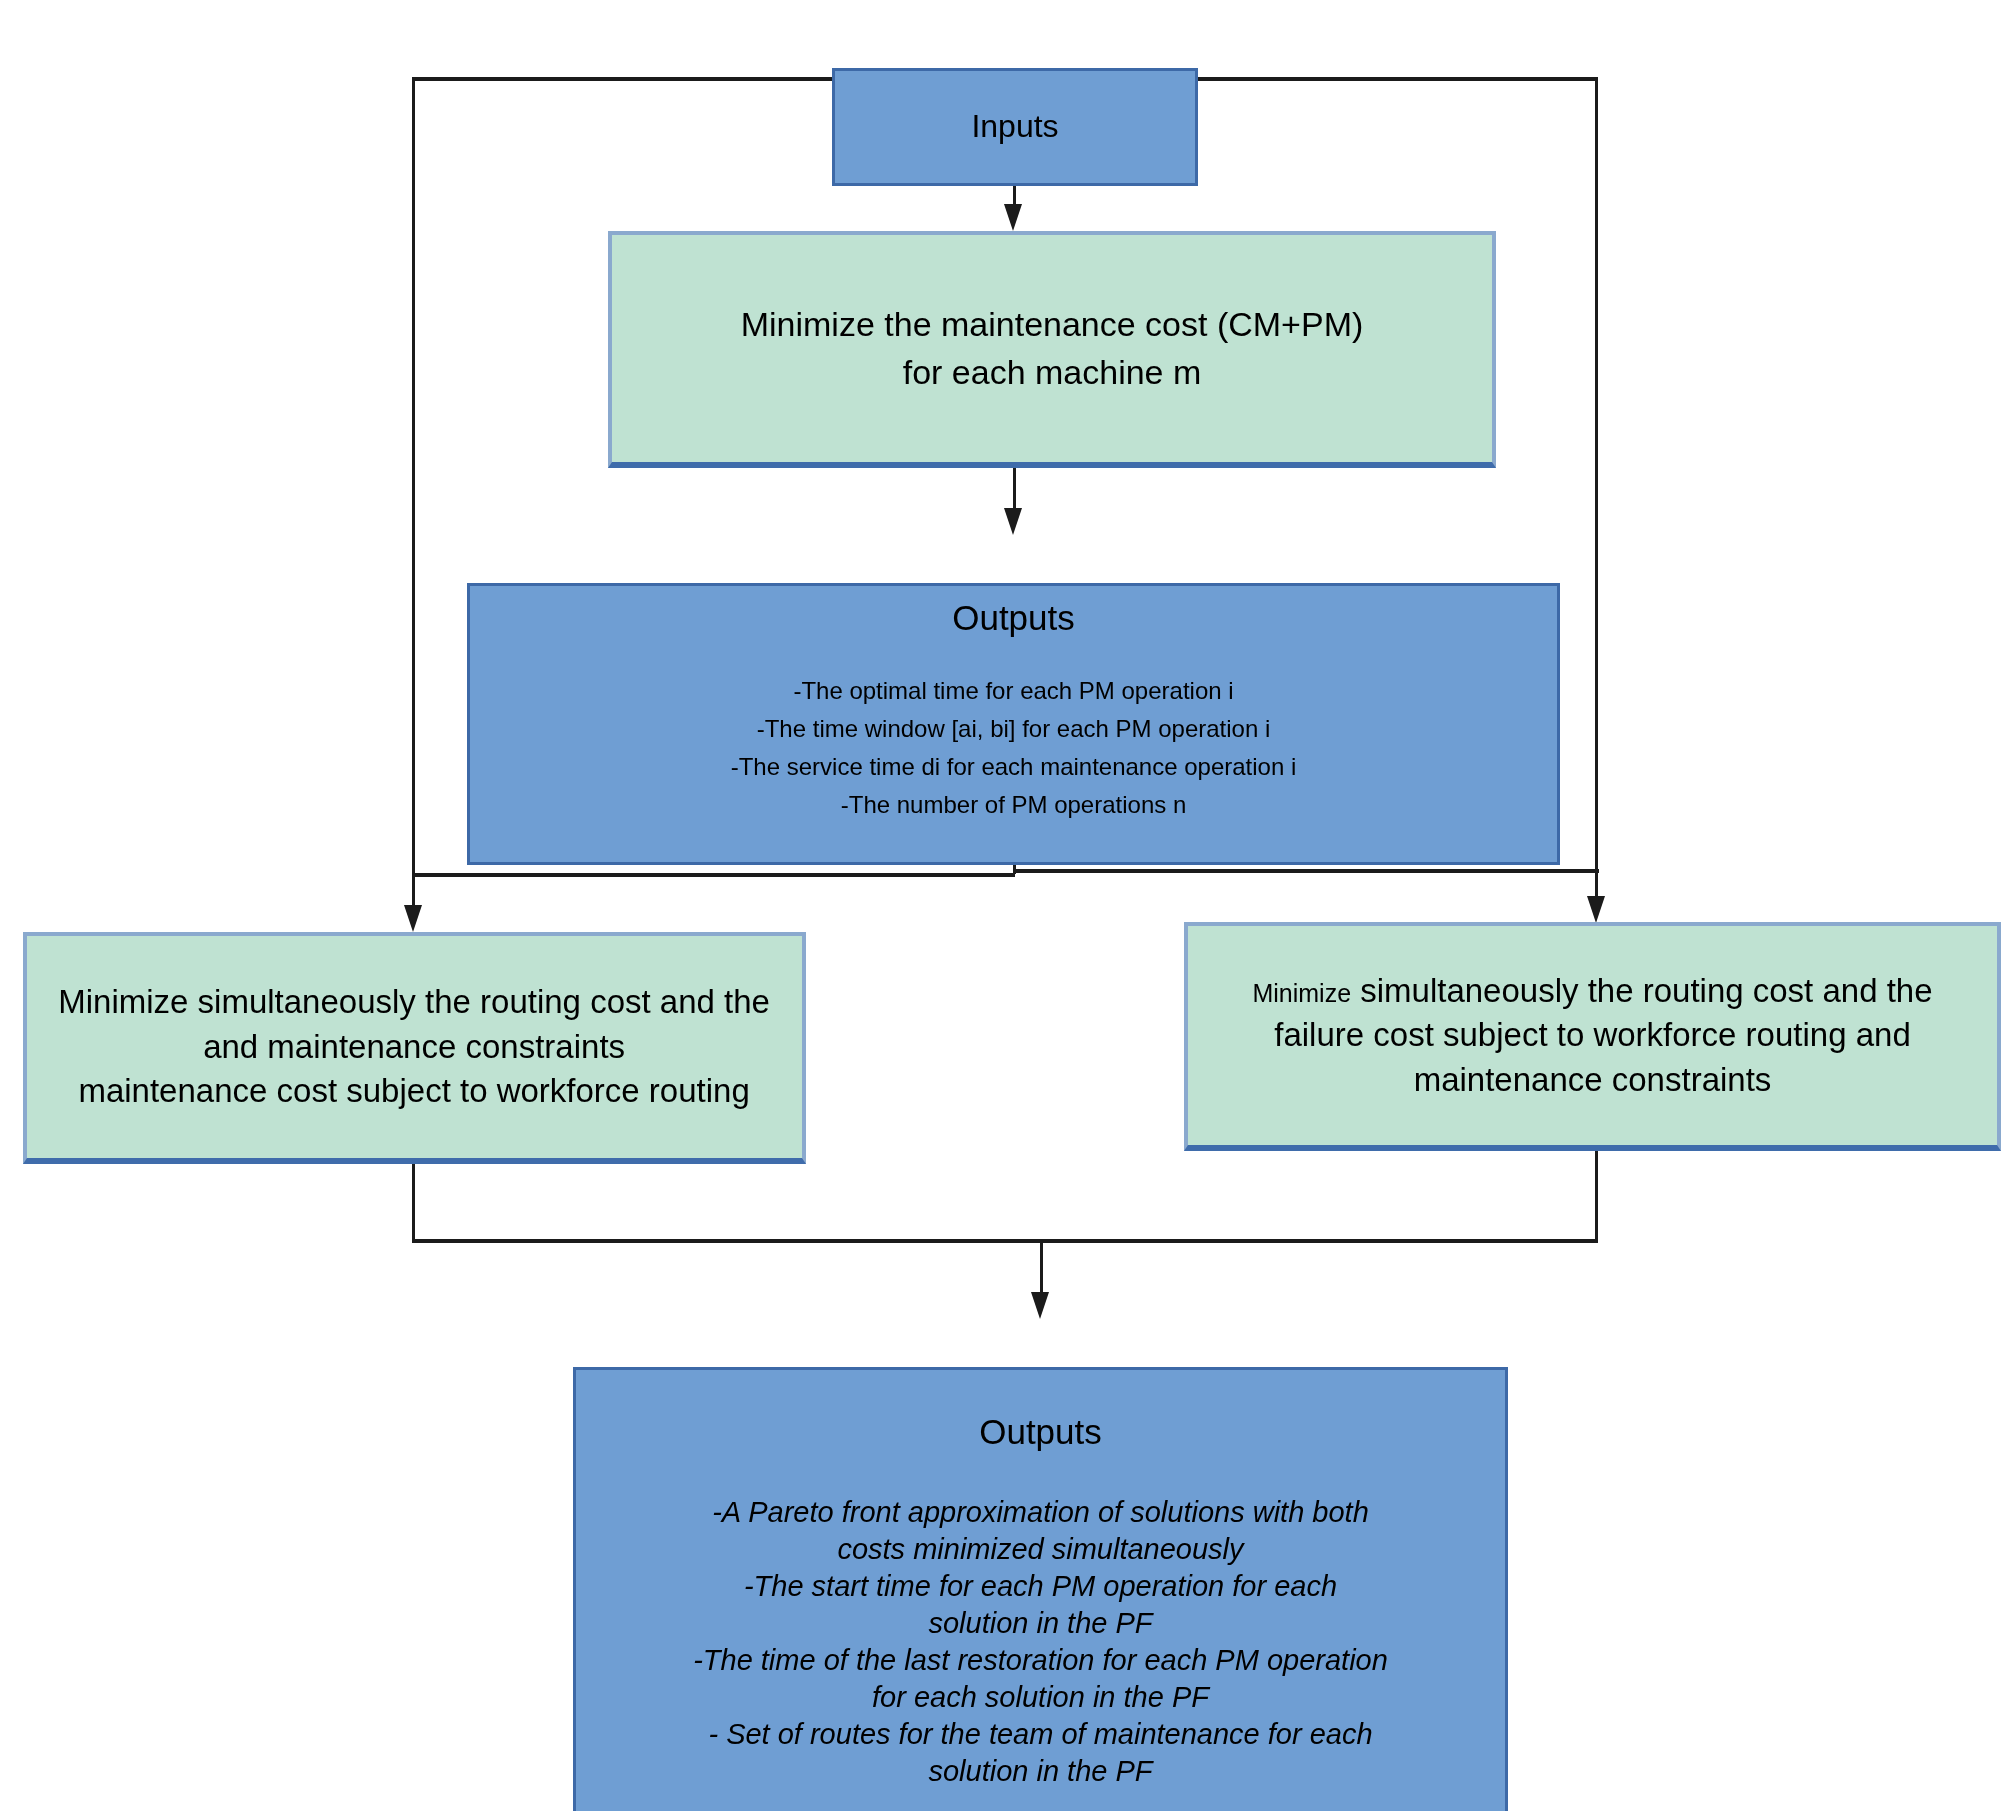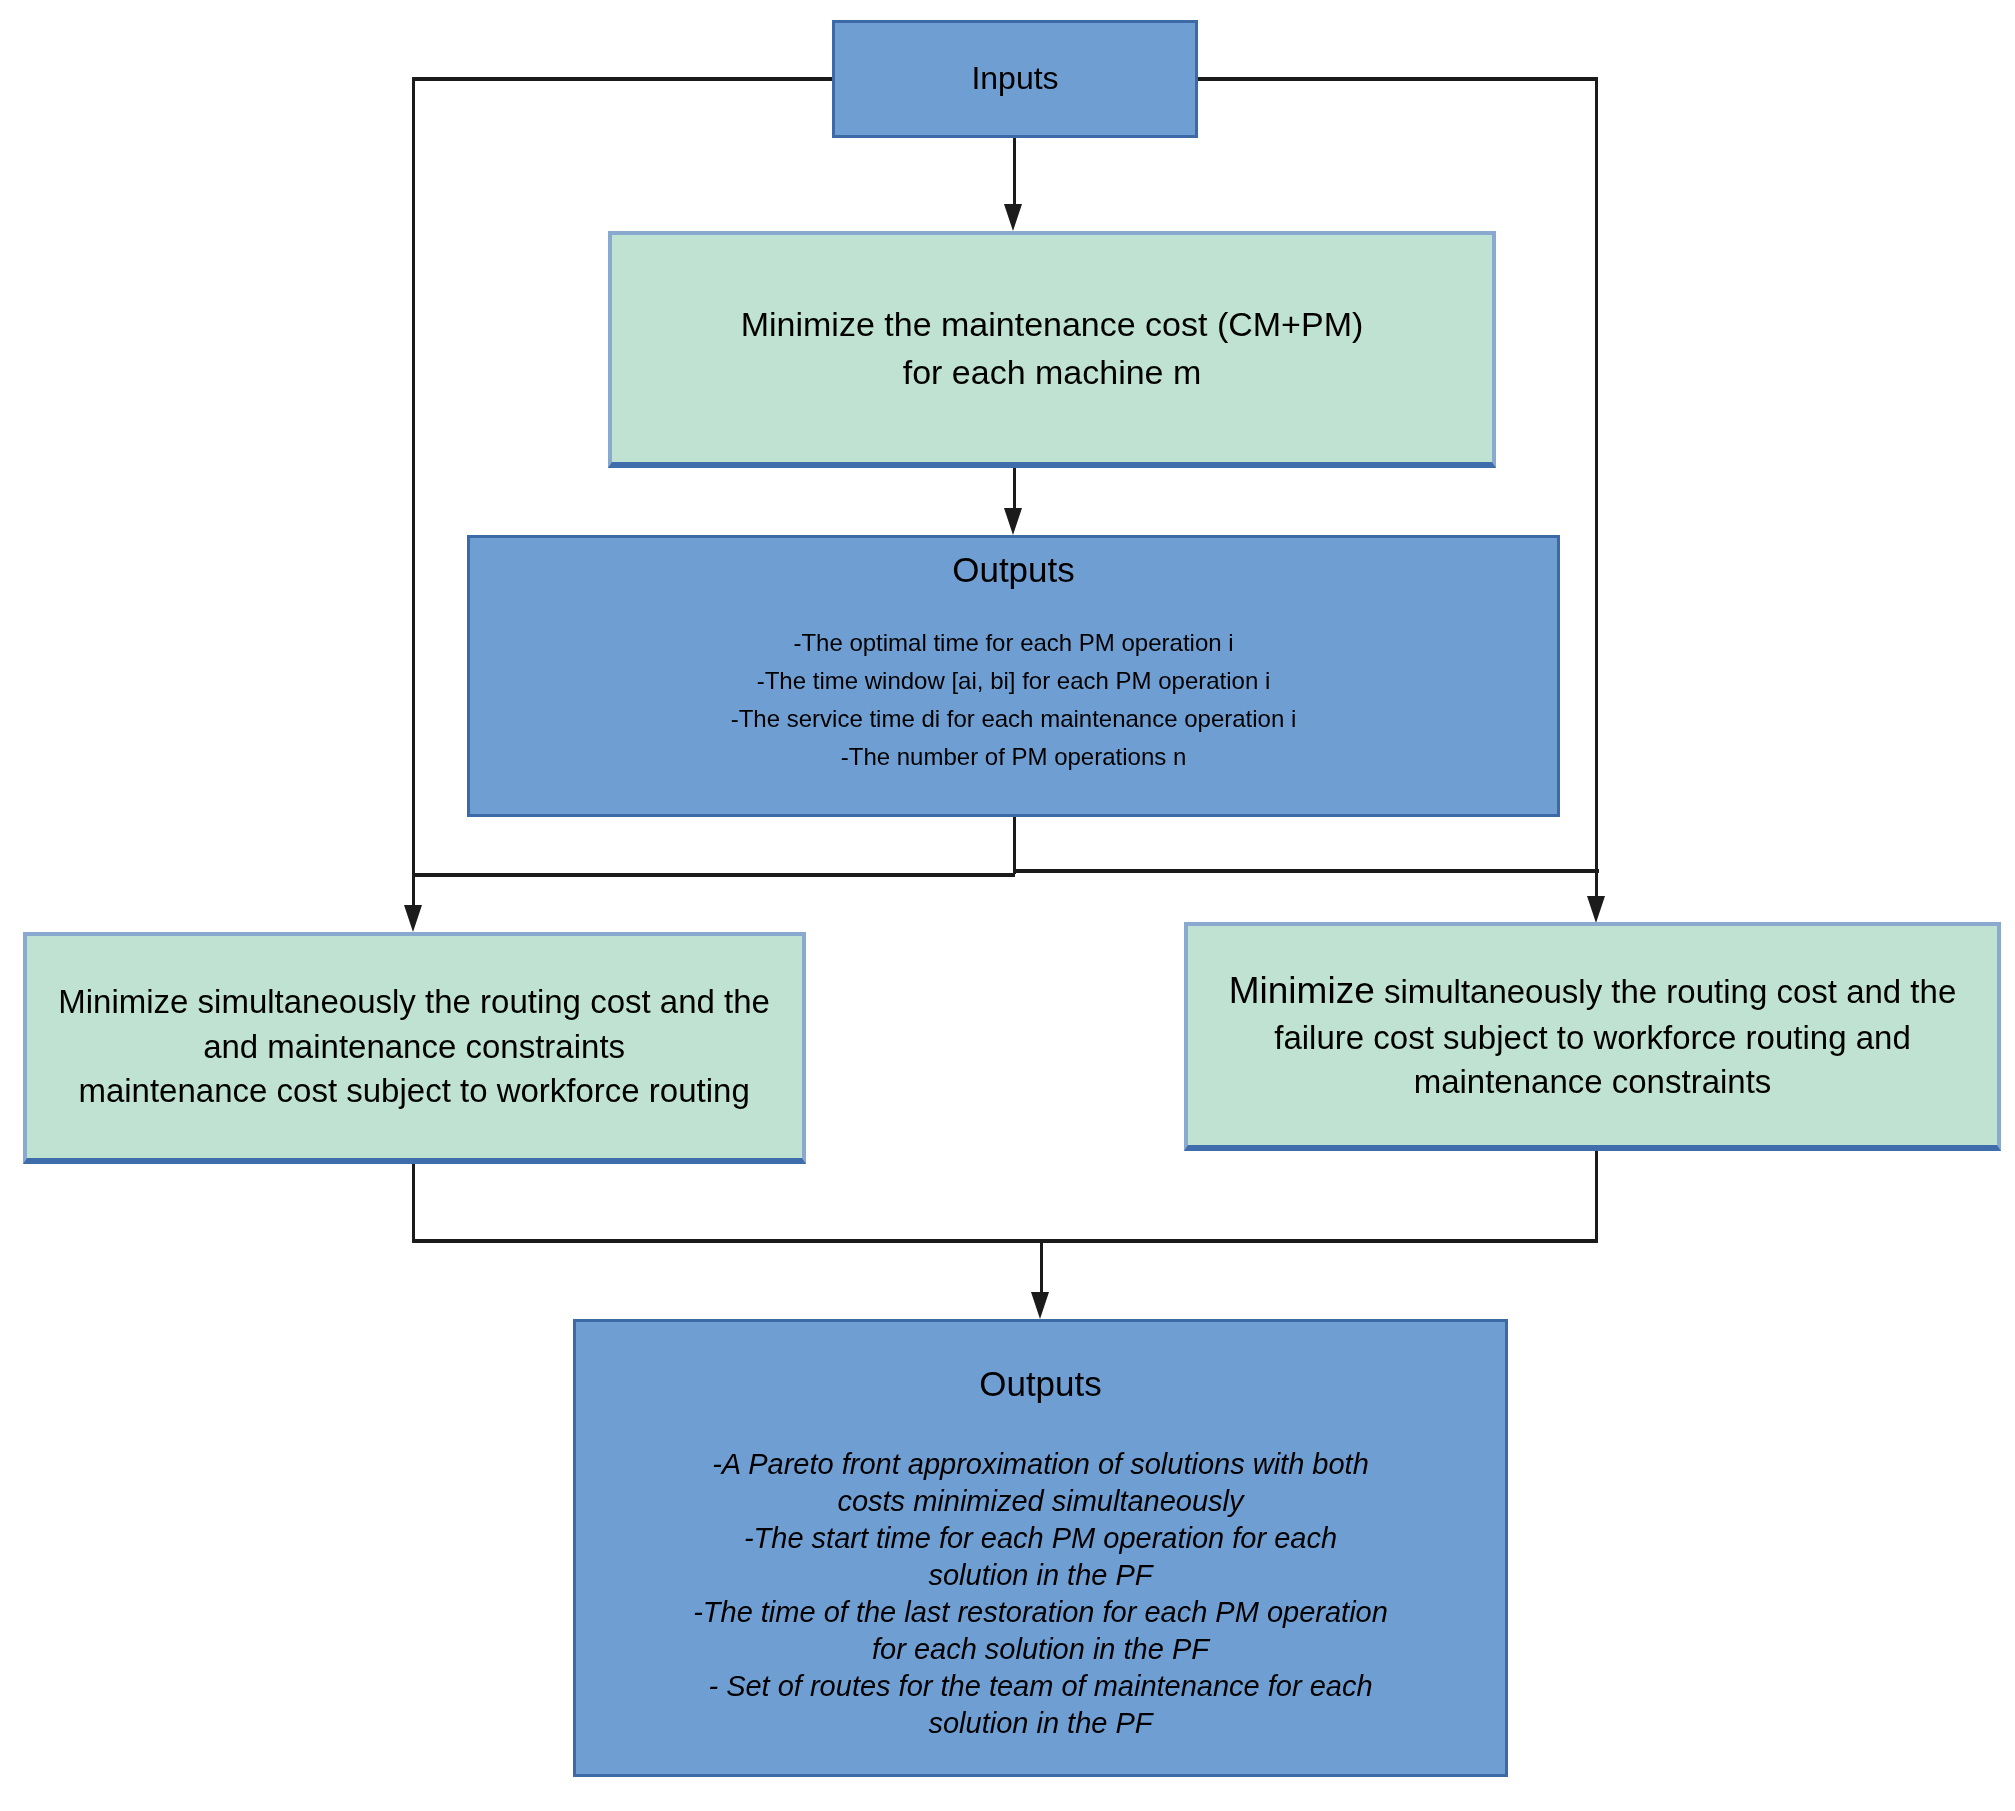--- a/index.html
+++ b/index.html
@@ -6,29 +6,29 @@
     --blue-fill:#6F9ED3; --blue-border:#3D69A7;
     --green-fill:#BFE2D2; --green-border:#8AA9CE; --green-border-dark:#3F6CAB;
     --connector:#1B1B1B;
   }
   html,body { margin:0; padding:0; background:#ffffff; }
   body { font-family:"Liberation Sans", sans-serif; color:#000; }
   #canvas { position:relative; width:2015px; height:1812px; background:#ffffff; overflow:hidden; }
 
   .node { position:absolute; box-sizing:border-box; display:flex; flex-direction:column;
           align-items:center; text-align:center; }
-  .node.blue  { background:var(--blue-fill);  border:3.1px solid var(--blue-border); }
+  .node.blue  { background:var(--blue-fill);  border:3.1px solid var(--blue-border);margin-top:48px; }
   .node.green { background:var(--green-fill); border:4.9px solid var(--green-border);
                 border-bottom:6.1px solid var(--green-border-dark); }
   .center-v { justify-content:center; }
 
   .label-lg   { font-size:32px; line-height:1.3; }
   .green-text { font-size:33px; line-height:1.35; white-space:nowrap; }
   .green-text-big { font-size:34px; line-height:1.4; white-space:nowrap; }
-  .small-prefix { font-size:37px;margin-top:28px; }
+  .small-prefix { font-size:25px;margin-top:28px; }
   .out-title  { font-size:35px; line-height:38px;text-align:center; }
   .out-item   { font-size:24px; line-height:38px; white-space:nowrap; }
   .out-item2  { font-size:29px; line-height:37px; white-space:nowrap;font-style:italic; }
 
   .line  { position:absolute; background:var(--connector); }
   .arrow { position:absolute; width:0; height:0;
            border-left:9.8px solid transparent; border-right:9.8px solid transparent;
            border-top:27px solid var(--connector); }
 </style>
 </head>

